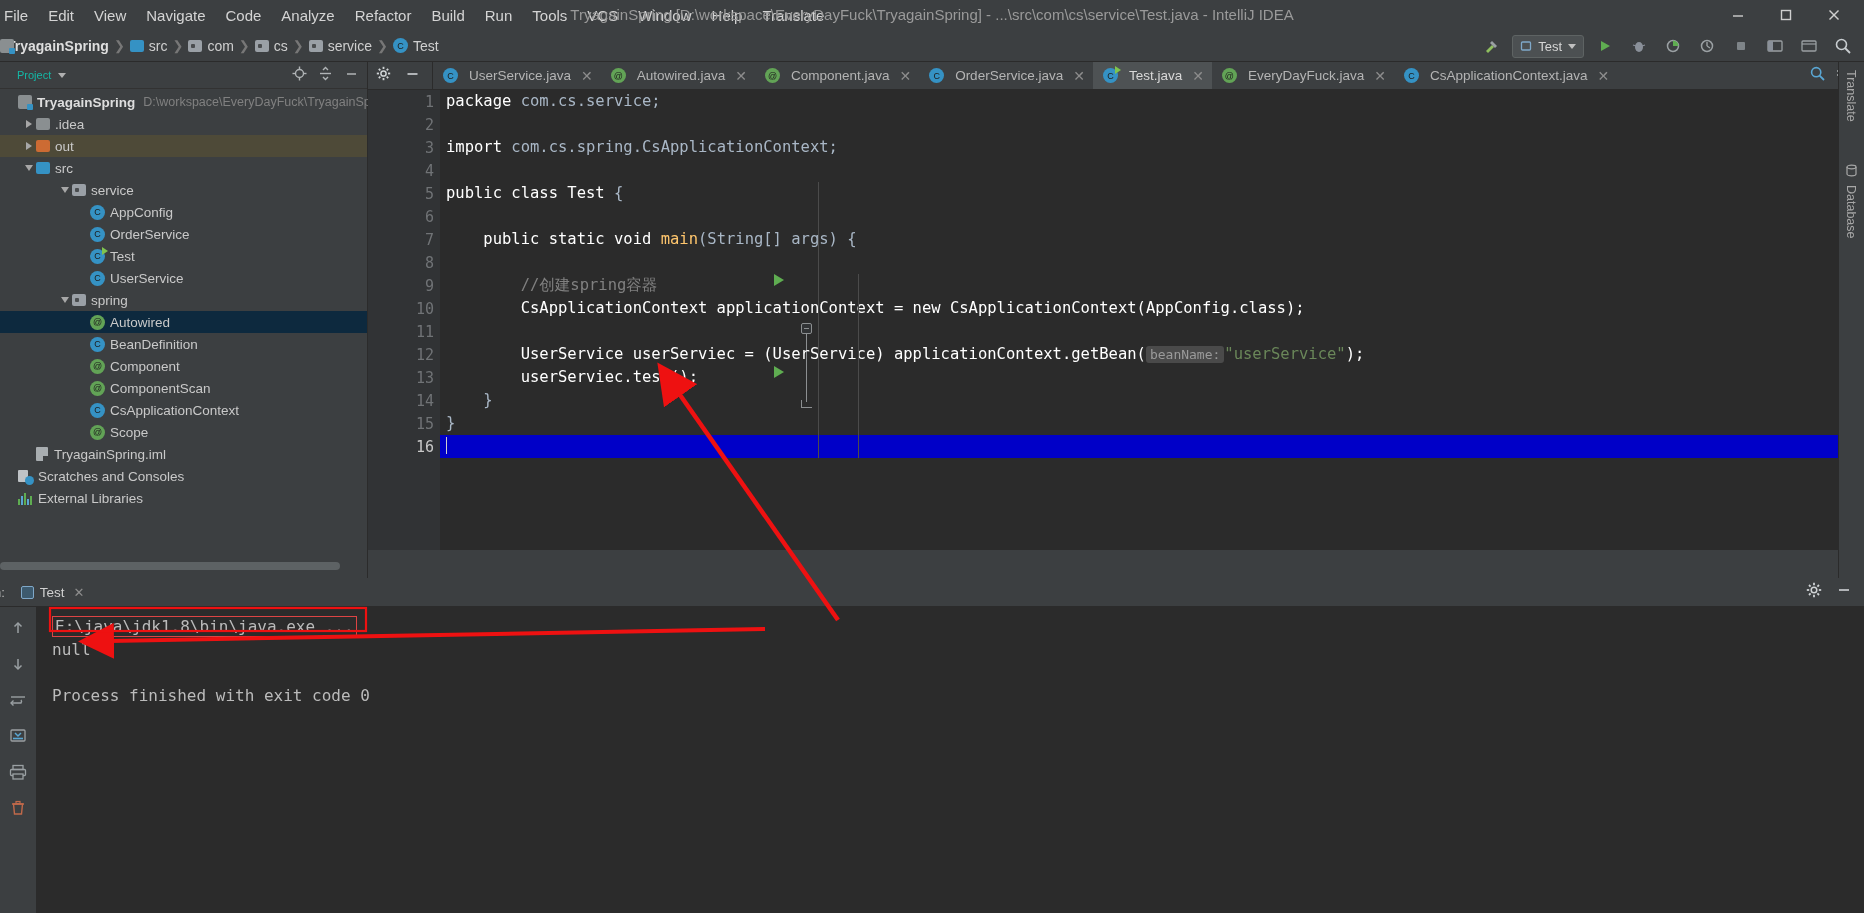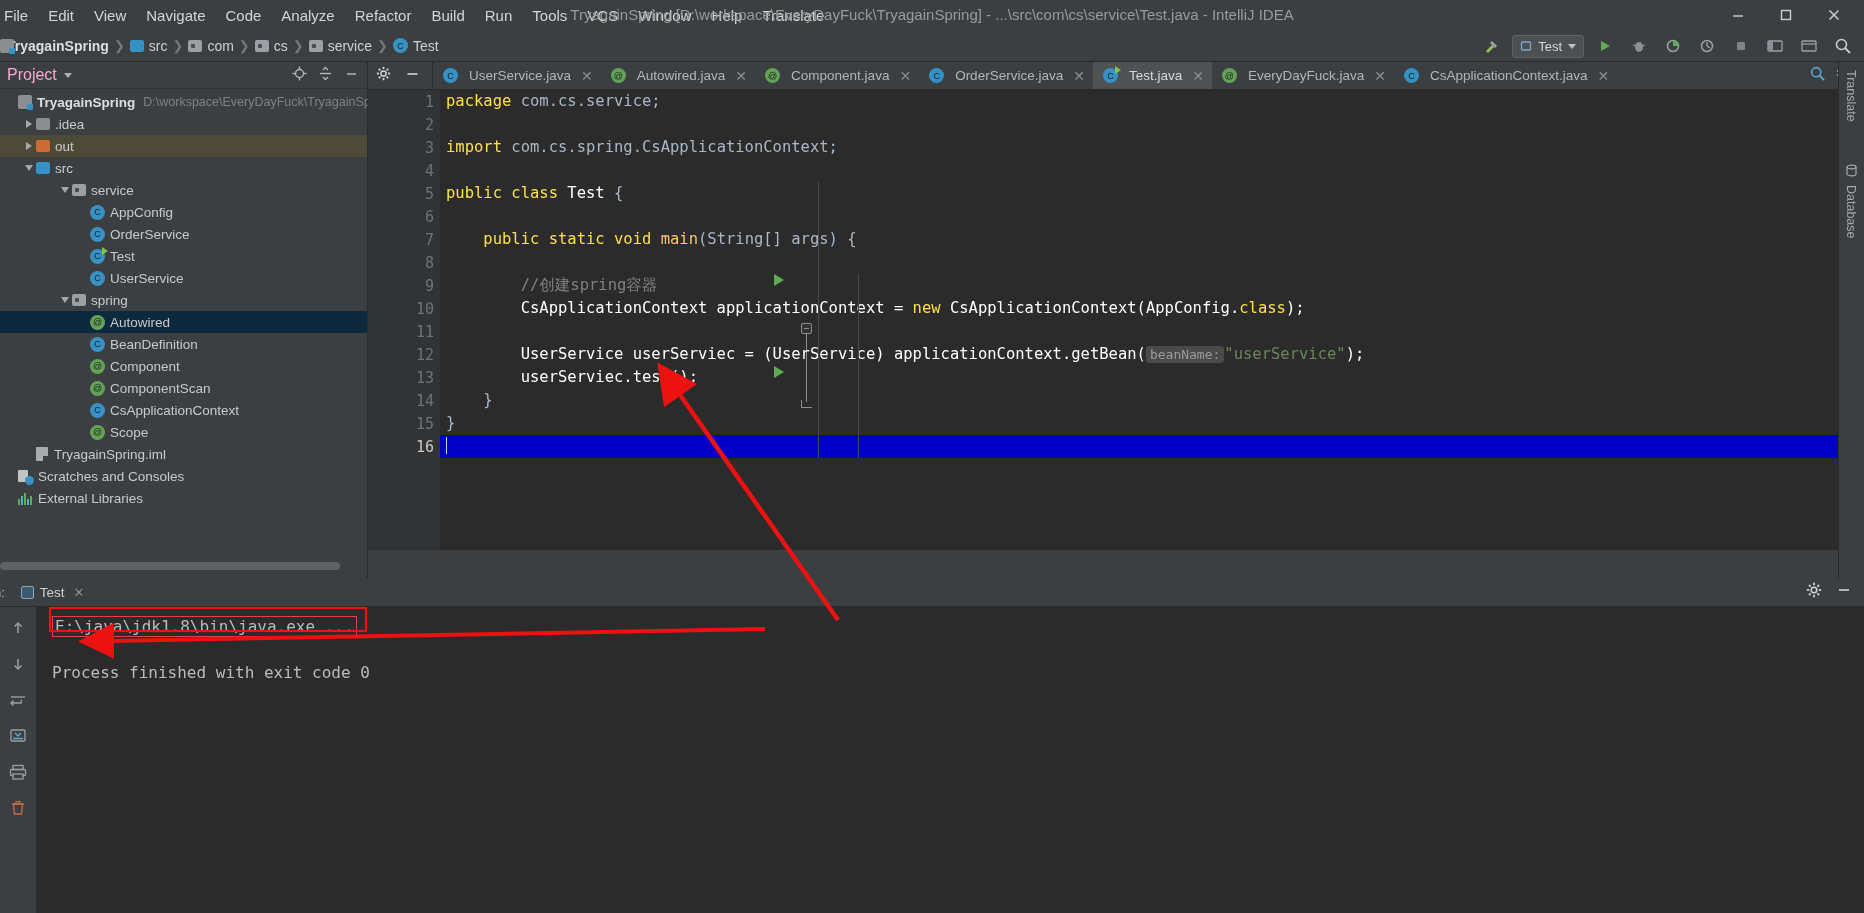--- a/index.html
+++ b/index.html
@@ -57,21 +57,21 @@
 
   
   .sidebar {
     position: absolute; left: 0; top: 62px; width: 368px; height: 516px;
     background: #3c3f41; border-right: 1px solid #2b2b2b;
   }
   .sb-header {
     height: 27px; display: flex; align-items: center;
     border-bottom: 1px solid #323232; padding-left: 2px;
   }
-  .sb-title { font-size: 16px; color: #f9a8d4; margin-left: 5px; }
+  .sb-title { font-size: 11px; color: #14b8a6; margin-left: 15px; }
   .sb-caret { margin-left: 7px; width:0;height:0;border-left:4px solid transparent;border-right:4px solid transparent;border-top:5px solid #b0b0b0;}
   .sb-tools { margin-left: auto; display: flex; align-items: center; gap: 11px; padding-right: 8px; }
 
   .tree { padding-top: 2px; font-size: 13.5px; }
   .node {
     height: 22px; display: flex; align-items: center; white-space: nowrap;
     padding-left: 4px; color: #c9c9c9;
   }
   .node.selected { background: #0d293e; }
   .node.highlight { background: #4e4a38; }
@@ -138,21 +138,21 @@
   .fold-ic { width:11px;height:11px;border:1px solid #8c8f91;border-radius:2px;position:relative;background:#313335;}
   .fold-ic::after{content:'';position:absolute;left:2px;top:4px;width:5px;height:1px;background:#8c8f91;}
 
   .code {
     position: absolute; left: 72px; top: 0; right: 0; height: 460px;
     font-family: "DejaVu Sans Mono", monospace; font-size: 15.5px;
     white-space: pre; color: #a9b7c6;
   }
   .cline { height: 23px; line-height: 23px; padding-left: 6px; }
   .cline.curline { background: #0000c8; }
-  .k  { color: #fde047; }        
+  .k  { color: #ffffff; }        
   .t  { color: #a9b7c6; }        
   .ty { color: #ffffff; }        
   .m  { color: #ffc66d; }        
   .s  { color: #6a8759; }        
   .cm { color: #808080; }
   .hint {
     background: #4a4a4a; color: #9a9a9a; border-radius: 3px;
     padding: 1px 4px; font-size: 13px;
   }
   .indentguide { position: absolute; width: 1px; background: #4b4b4b; }
@@ -721,20 +721,21 @@
         <svg width="16" height="16" viewBox="0 0 16 16">
             <path d="M3.5 4 H12.5 L11.5 14 H4.5 Z" fill="none" stroke="#c0694a" stroke-width="1.4"></path>
             <line x1="2" y1="4" x2="14" y2="4" stroke="#c0694a" stroke-width="1.5"></line>
             <rect x="6" y="1.5" width="4" height="2" fill="none" stroke="#c0694a" stroke-width="1.2"></rect>
           </svg>
       </span>
     </div>
 
     <div class="console" id="console">
         <div class="console-line cmd"><span class="cmd-box">E:\java\jdk1.8\bin\java.exe ...</span></div>
+        <div class="console-line cmd"><span>null</span></div>
         <div class="console-line cmd"><span></span></div>
         <div class="console-line cmd"><span>Process finished with exit code 0</span></div>
       </div>
   </div>
 
   <svg class="anno">
     <defs>
       <marker id="ah" markerWidth="9" markerHeight="9" refX="1" refY="4.5" orient="auto">
         <path d="M0 0 L9 4.5 L0 9 Z" fill="#ee1111"></path>
       </marker>

